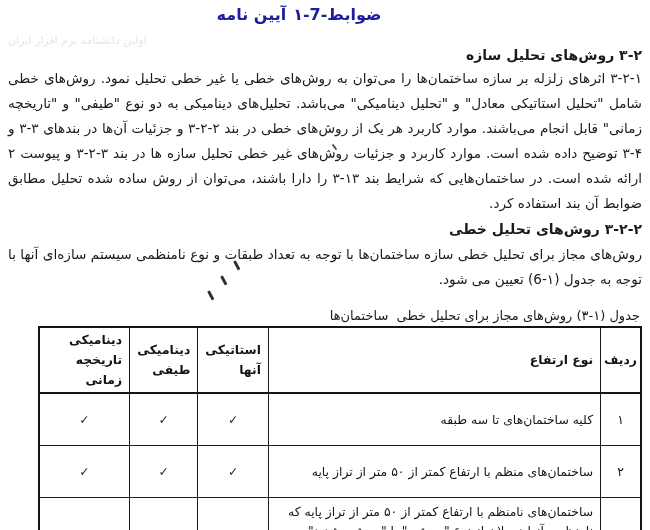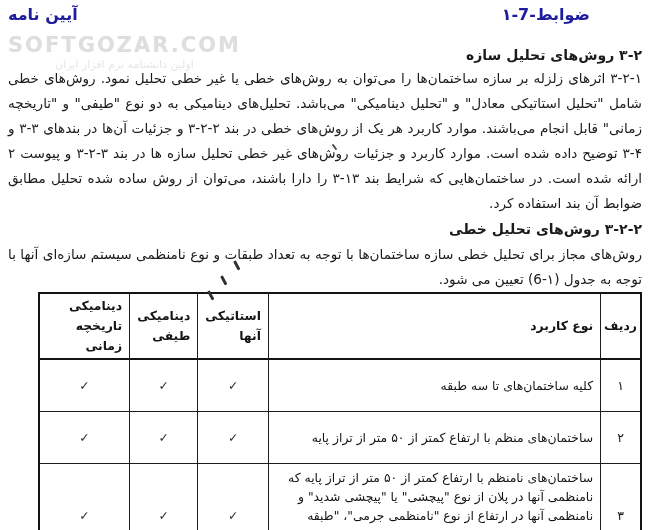--- a/index.html
+++ b/index.html
@@ -10,21 +10,21 @@
     font-family:"DejaVu Sans", sans-serif;
     padding:5px 8px 0 8px;
   }
   
   .watermark { position:absolute; left:8px; top:33px; direction:ltr; z-index:0; }
   .wm-main { font-size:21px; font-weight:bold; letter-spacing:2px; color:#dededs;
              color:#dedede; text-shadow:0 0 1px #f2f2f2; }
   .wm-sub  { font-size:11px; color:#e6e6e6; direction:rtl; text-align:center; margin-top:1px; }
   
   .title-row { position:relative; z-index:1; display:flex; direction:ltr;
-               justify-content:space-between; align-items:baseline; gap:7px;
+               justify-content:center; align-items:baseline; gap:7px;
                margin:0 52px 0 0; font-size:16px; font-weight:bold; }
   .title-row .t-left  { direction:rtl; unicode-bidi:isolate; }
   .title-row .t-right { direction:ltr; unicode-bidi:isolate; }
   .content { position:relative; z-index:1; direction:rtl; }
   h2.sec { font-size:14px; font-weight:bold; line-height:22px; margin-top:20px; }
   h2.sec2 { margin-top:1px; line-height:25px; }
   p.body { font-size:13.6px; line-height:25px; text-align:justify; }
   p.body2 { text-align:justify; }
   
   .pen { position:absolute; background:#2e2e2e; border-radius:1px; z-index:2; }
@@ -44,50 +44,50 @@
   .r-small td { height:19px; }
   .r-big td.c-build { padding-top:4px; padding-bottom:4px; }
   .hdr2line { display:block; }
 </style>
 </head>
 <body>
 
 <div class="page">
 
   <div class="watermark">
-    <div class="wm-main">SOFTGOZAR.COM</div>
     <div class="wm-sub">اولین دانشنامه نرم افزار ایران</div>
   </div>
 
   <div class="title-row" style="color:#1d1d9e;">
     <span class="t-left">آیین نامه</span>
     <span class="t-right">۱-7-ضوابط</span>
   </div>
 
   <div class="content">
 
     <h2 class="sec">‪۳-۲‬ روش‌های تحلیل سازه</h2>
     <p class="body">‪۳-۲-۱‬ اثرهای زلزله بر سازه ساختمان‌ها را می‌توان به روش‌های خطی یا غیر خطی تحلیل نمود. روش‌های خطی شامل "تحلیل استاتیکی معادل" و "تحلیل دینامیکی" می‌باشد. تحلیل‌های دینامیکی به دو نوع "طیفی" و "تاریخچه زمانی" قابل انجام می‌باشند. موارد کاربرد هر یک از روش‌های خطی در بند ‪۳-۲-۲‬ و جزئیات آن‌ها در بندهای ‪۳-۳‬ و ‪۳-۴‬ توضیح داده شده است. موارد کاربرد و جزئیات روش‌های غیر خطی تحلیل سازه ها در بند ‪۳-۲-۳‬ و پیوست ۲ ارائه شده است. در ساختمان‌هایی که شرایط بند ‪۳-۱۳‬ را دارا باشند، می‌توان از روش ساده شده تحلیل مطابق ضوابط آن بند استفاده کرد.</p>
 
     <h2 class="sec sec2">‪۳-۲-۲‬ روش‌های تحلیل خطی</h2>
     <p class="body body2">روش‌های مجاز برای تحلیل خطی سازه ساختمان‌ها با توجه به تعداد طبقات و نوع نامنظمی سیستم سازه‌ای آنها با توجه به جدول (‪6-۱‬) تعیین می شود.</p>
 
+    <div class="tcaption">جدول (‪۳-۱‬) روش‌های مجاز برای تحلیل خطی &nbsp;ساختمان‌ها</div>
 
     <table class="mtable">
       <colgroup>
         <col style="width:40px">
           <col style="width:348px">
           <col style="width:62px">
           <col style="width:62px">
           <col style="width:92px">
       </colgroup>
       <thead>
         <tr>
           <th class="c-row">ردیف</th>
-          <th>نوع کاربرد</th>
+          <th>نوع ارتفاع</th>
           <th>
             <span class="hdr2line">استاتیکی</span>
             <span class="hdr2line">آنها</span>
           </th>
           <th>
             <span class="hdr2line">دینامیکی</span>
             <span class="hdr2line">طیفی</span>
           </th>
           <th>
             <span class="hdr2line">دینامیکی</span>

